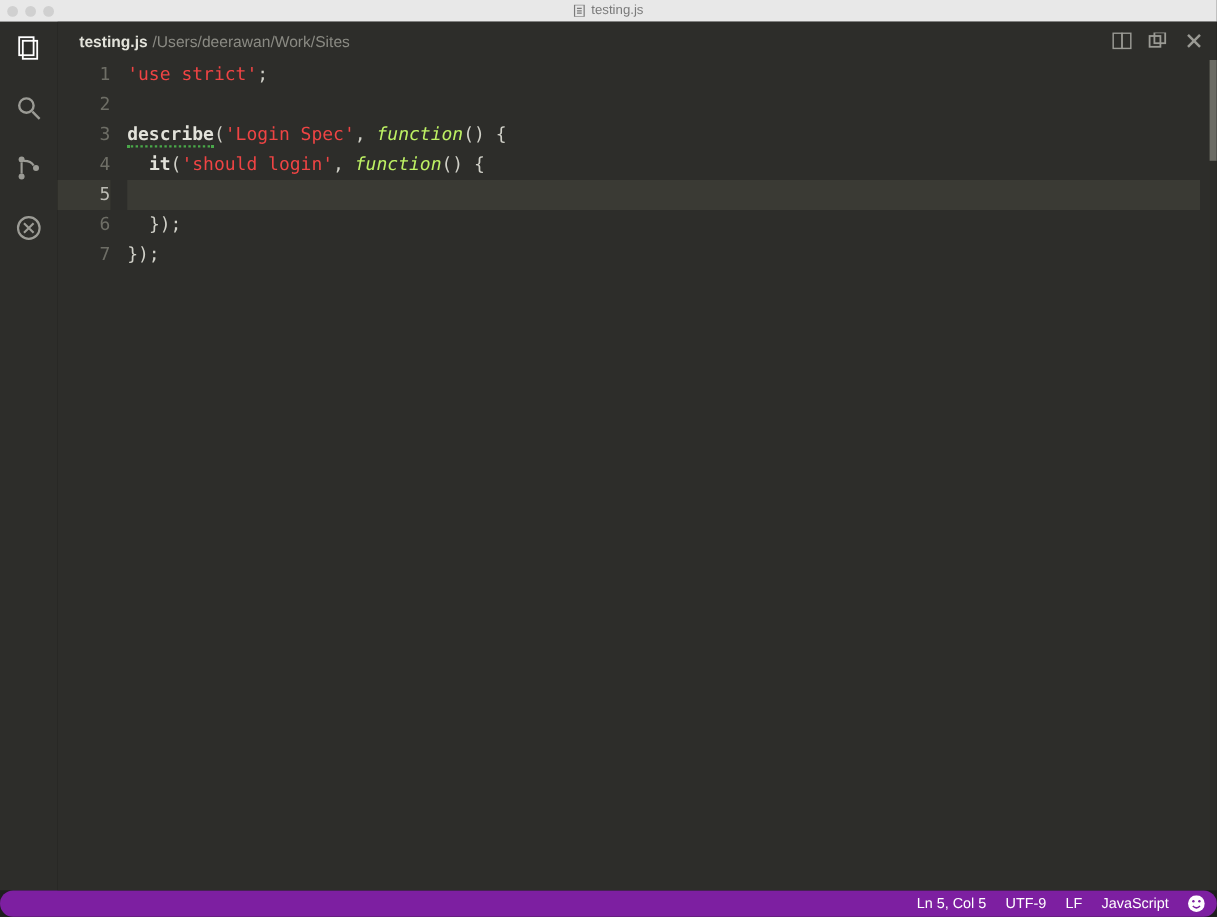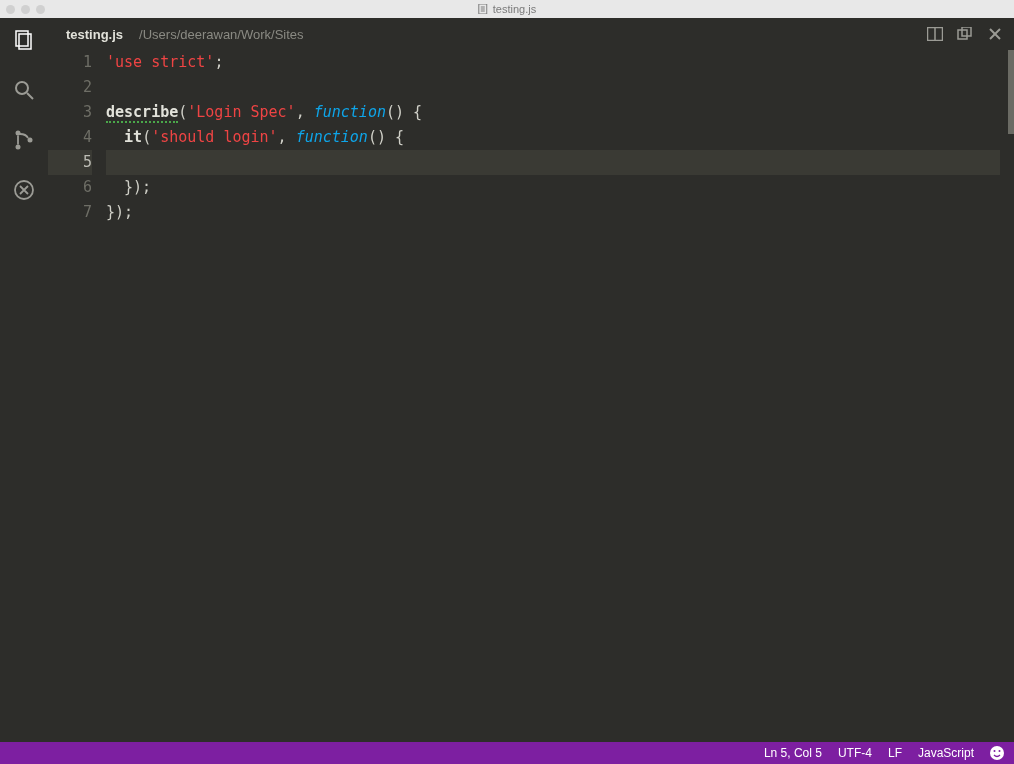--- a/index.html
+++ b/index.html
@@ -84,21 +84,21 @@
 
 .tab-row {
   height: 32px;
   display: flex;
   align-items: center;
   padding: 0 10px 0 18px;
   font-size: 13px;
   color: #c2c2ba;
 }
 .tab-filename { font-weight: 600; color: #e2e2da; }
-.tab-path { color: #8a8a83; margin-left: 16px; }
+.tab-path { color: #8a8a83; margin-left: 4px; }
 .tab-actions {
   margin-left: auto;
   display: flex;
   align-items: center;
   gap: 12px;
   color: #9b9b95;
 }
 .tab-actions .act-btn {
   width: 18px;
   height: 18px;
@@ -146,37 +146,38 @@
   position: absolute;
   top: 0;
   right: 0;
   width: 6px;
   height: 84px;
   background: #6b6b64;
 }
 
 
 .tok-str { color: #ef4444; }
-.tok-kw  { color: #0ea5e9; font-style: italic; }
+.tok-kw  { color: #bef264; font-style: italic; }
 .tok-fn  { color: #e2e2da; font-weight: 600; }
 .tok-punc{ color: #d0d0c8; }
 .tok-it  { font-style: italic; }
 .underline-green { border-bottom: 2px dotted #4aa84a; text-align: right; }
 
 
 .status-bar {
   height: 22px;
   background: #7d1fa1;
   display: flex;
   align-items: center;
   justify-content: flex-end;
   padding: 0 10px;
   gap: 16px;
   color: #fff;
   font-size: 12px;
+  border-radius: 11px;
 }
 .status-bar .sb-item { cursor: pointer; }
 .status-bar .sb-smile {
   display: flex;
   align-items: center;
 }
 </style>
 </head>
 <body>
 
@@ -267,21 +268,21 @@
       <div class="code" id="code"><div class="code-line"><span class="tok-str">'use strict'</span><span class="tok-punc">;</span></div><div class="code-line">&nbsp;</div><div class="code-line"><span class="tok-fn underline-green">describe</span><span class="tok-punc">(</span><span class="tok-str">'Login Spec'</span><span class="tok-punc">, </span><span class="tok-kw tok-it">function</span><span class="tok-punc">() {</span></div><div class="code-line">  <span class="tok-fn">it</span><span class="tok-punc">(</span><span class="tok-str">'should login'</span><span class="tok-punc">, </span><span class="tok-kw tok-it">function</span><span class="tok-punc">() {</span></div><div class="code-line current">&nbsp;</div><div class="code-line">  <span class="tok-punc">});</span></div><div class="code-line"><span class="tok-punc">});</span></div></div>
       <div class="minimap">
         <div class="minimap-thumb"></div>
       </div>
     </div>
   </div>
 </div>
 
 <div class="status-bar">
   <span class="sb-item">Ln 5, Col 5</span>
-  <span class="sb-item">UTF-4</span>
+  <span class="sb-item">UTF-9</span>
   <span class="sb-item">LF</span>
   <span class="sb-item">JavaScript</span>
   <span class="sb-item sb-smile">
     <svg width="14" height="14" viewBox="0 0 14 14" fill="#fff">
         <circle cx="7" cy="7" r="7"></circle>
         <circle cx="4.5" cy="5" r="1" fill="#7d1fa1"></circle>
         <circle cx="9.5" cy="5" r="1" fill="#7d1fa1"></circle>
         <path d="M4 9 Q7 12 10 9" fill="none" stroke="#7d1fa1" stroke-width="1.3"></path>
       </svg>
   </span>

